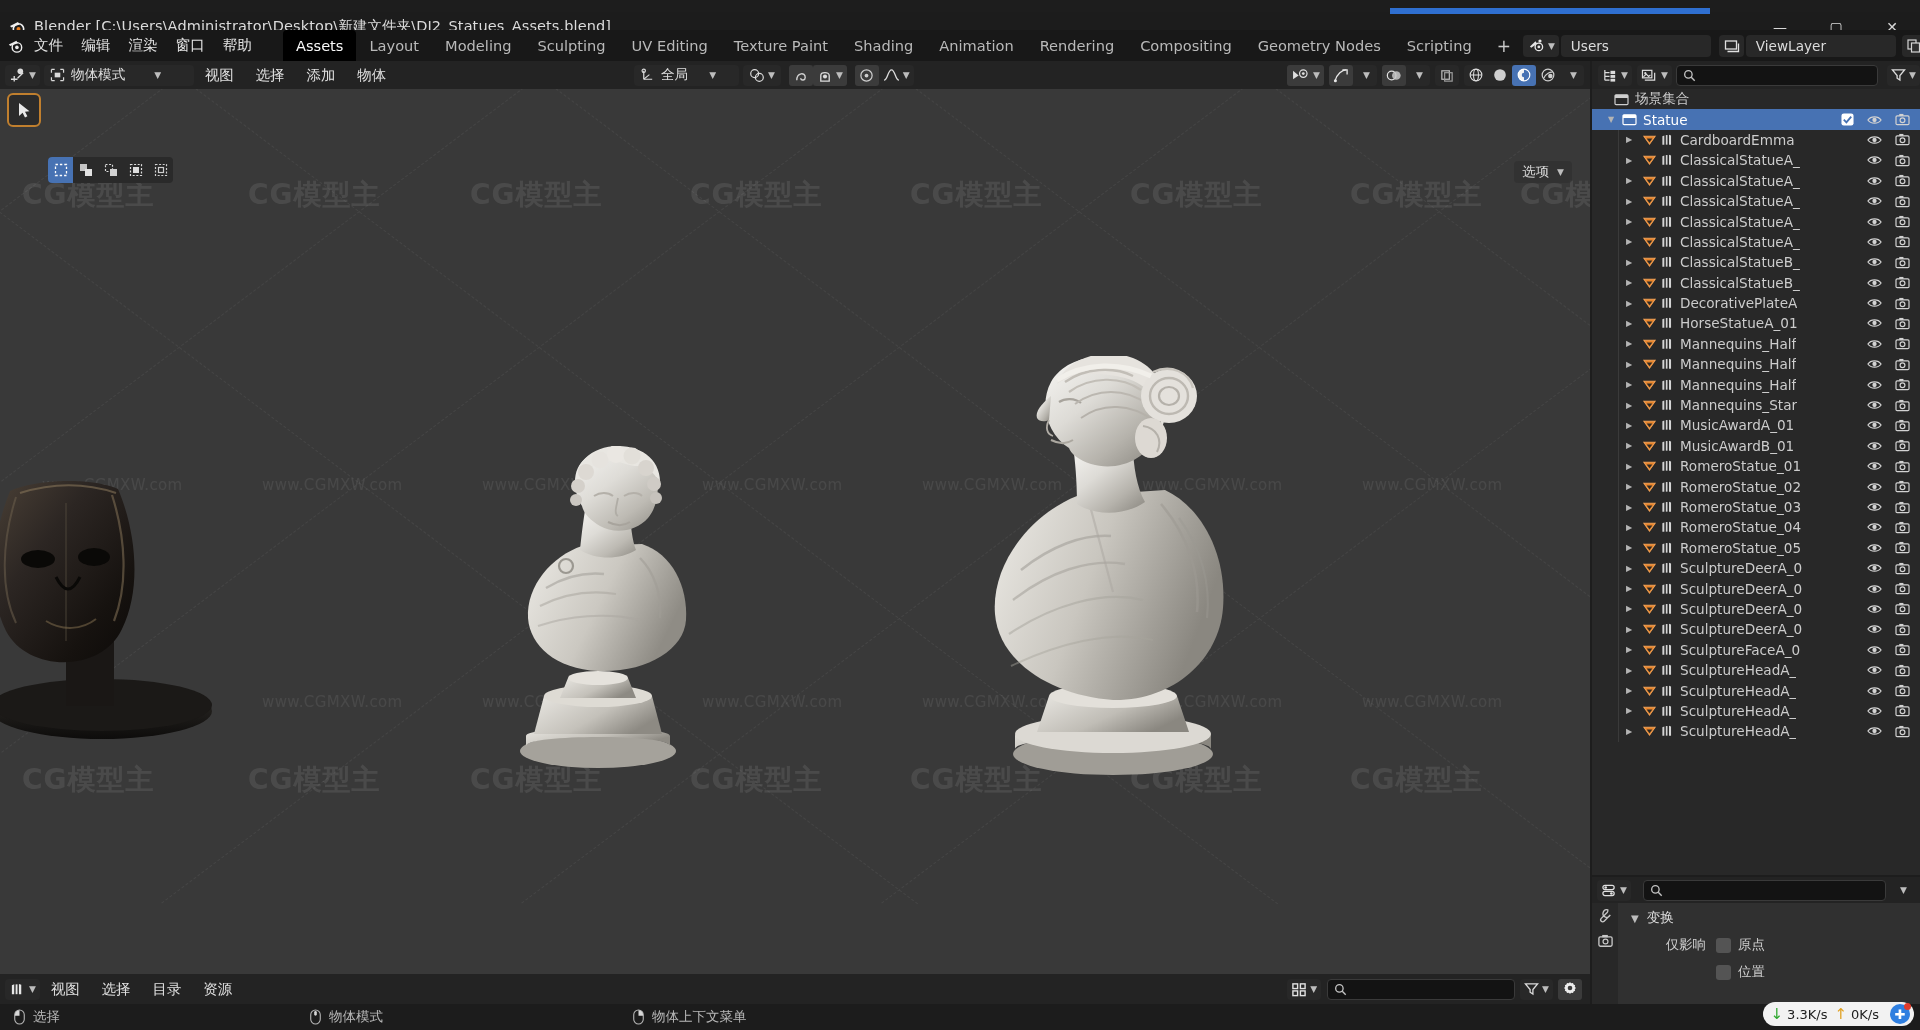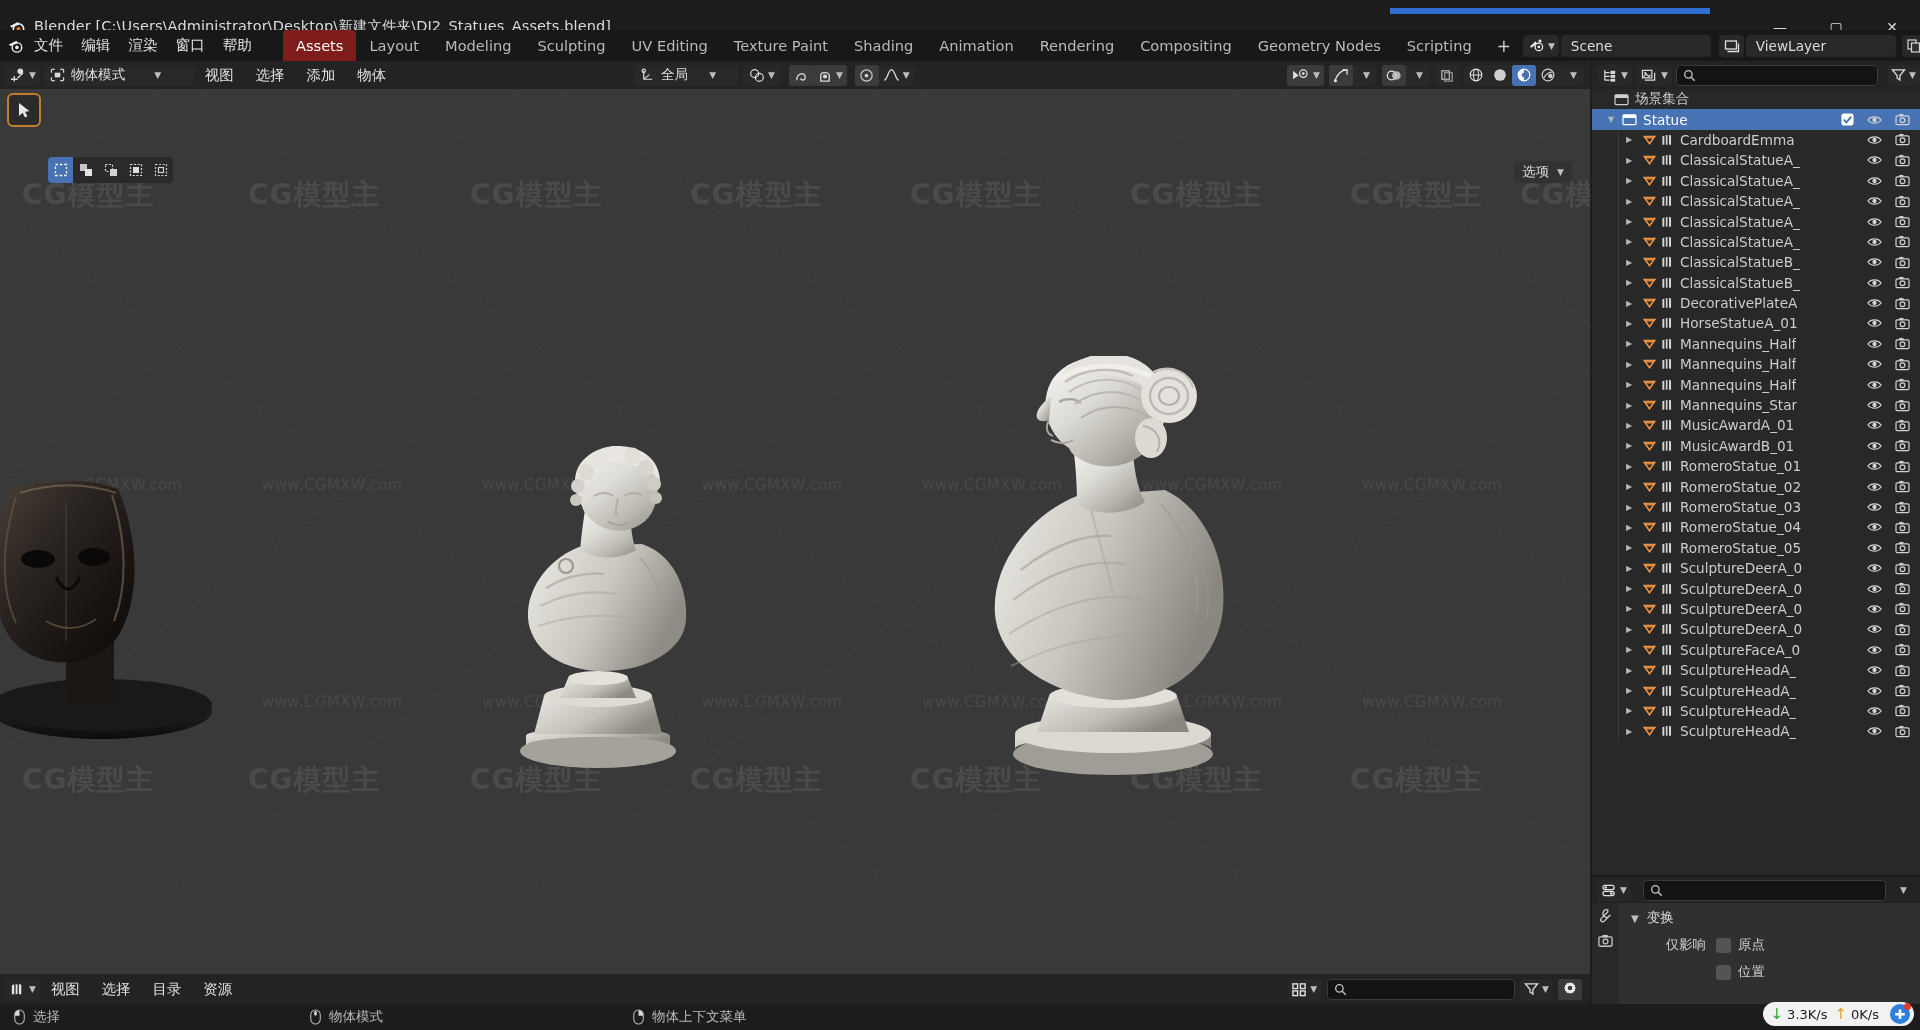--- a/index.html
+++ b/index.html
@@ -33,21 +33,21 @@
   .blender-icon { width: 26px; display:flex; align-items:center; justify-content:center; margin-left:6px;}
   .menu-item {
     display: flex; align-items: center; padding: 0 9px;
     color: #e3e3e3; font-size: 14.6px; white-space: nowrap; cursor: default;
   }
   .tabs { display: flex; align-items: stretch; margin-left: 22px; }
   .tab {
     display: flex; align-items: center; padding: 0 13px;
     color: #b9b9b9; font-size: 14.6px; white-space: nowrap;
   }
-  .tab.active { background: #7f1d1d; color: #fafafa; border-radius: 4px 4px 0 0; }
+  .tab.active { background: #000000; color: #fafafa; border-radius: 4px 4px 0 0; }
   .tab-plus { display:flex; align-items:center; padding: 0 12px; color:#c9c9c9; font-size:17px; }
   .topbar-right { margin-left: auto; display:flex; align-items:center; height:31px; padding-right: 6px; }
   .idbtn {
     display:flex; align-items:center; height:22px; background:#282828;
     border-radius:4px; padding:0 4px 0 5px; margin-right:2px;
   }
   .idfield {
     display:flex; align-items:center; height:22px; background:#282828; border-radius:4px;
     color:#dcdcdc; font-size:13.6px; padding: 0 10px; min-width: 150px;
   }
@@ -248,21 +248,21 @@
         <span class="mini-ico">
           <svg width="17" height="15" viewBox="0 0 18 16">
             <path d="M2 9 L8 3.5 L9.6 6 L3.4 10.5 Z" fill="#e6e6e6"></path>
             <circle cx="11.5" cy="9.5" r="4" fill="none" stroke="#e6e6e6" stroke-width="1.4"></circle>
             <circle cx="11.5" cy="9.5" r="1.5" fill="#e6e6e6"></circle>
             <circle cx="12.7" cy="3.2" r="1.7" fill="#e6e6e6"></circle>
           </svg>
         </span>
         <span class="chev">▼</span>
       </div>
-      <div class="idfield">Scene</div>
+      <div class="idfield">Users</div>
 
       <div class="idbtn" style="margin-left:8px">
         <span class="mini-ico">
           <svg width="16" height="14" viewBox="0 0 16 14">
             <rect x="1.5" y="2" width="11" height="8" fill="none" stroke="#e0e0e0" stroke-width="1.3"></rect>
             <path d="M3.5 12.5 h11 v-8" fill="none" stroke="#e0e0e0" stroke-width="1.3"></path>
           </svg>
         </span>
       </div>
       <div class="idfield">ViewLayer</div>

